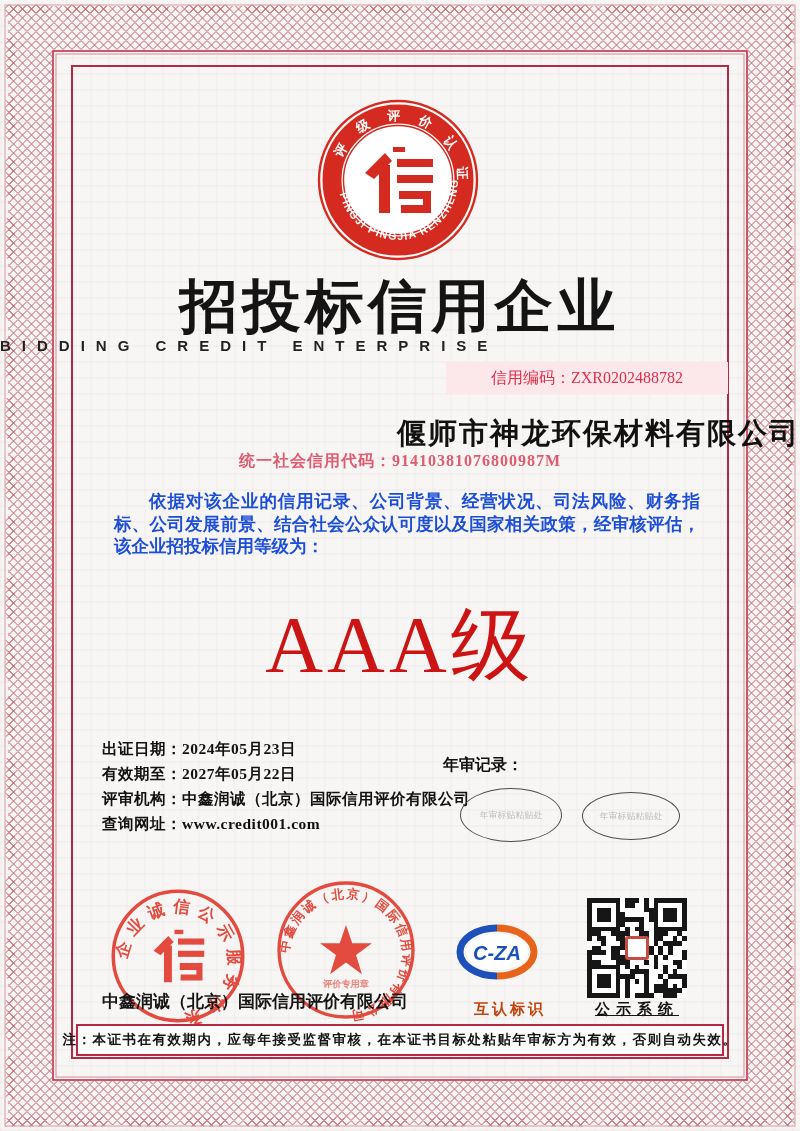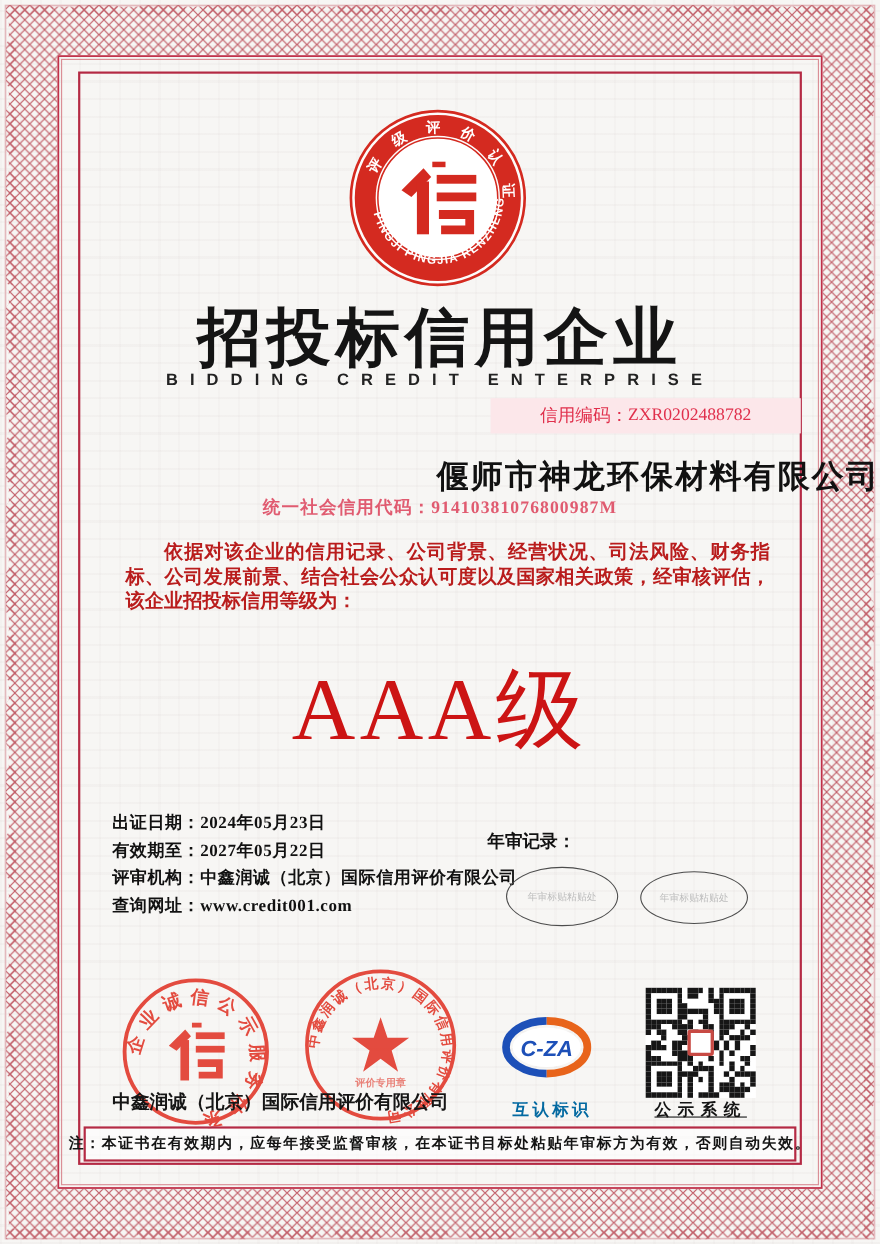--- a/index.html
+++ b/index.html
@@ -20,21 +20,21 @@
   .content{position:absolute;inset:0;z-index:2;}
 
   .seal-top{position:absolute;left:313px;top:95px;width:170px;height:170px;}
 
   .title{
     position:absolute;left:0;top:268px;width:100%;text-align:center;
     font-family:Liberation Serif, serif;font-weight:bold;
     font-size:58px;letter-spacing:5px;color:#141414;white-space:nowrap;
   }
   .subtitle{
-    position:absolute;left:0;top:337px;width:100%;text-align:center;
+    position:absolute;left:0;top:337px;width:100%;
     font-weight:bold;font-size:15px;letter-spacing:11px;color:#222;white-space:nowrap;
   }
   .code-box{
     position:absolute;right:72px;top:362px;width:282px;height:32px;
     background:#fce7ea;display:flex;align-items:center;justify-content:center;
     font-weight:normal;font-size:16px;color:#e0304c;white-space:nowrap;
     font-family:"Liberation Serif","DejaVu Serif",serif;
   }
   .company{
     position:absolute;left:0;top:414px;width:100%;text-align:right;
@@ -42,21 +42,21 @@
     font-size:29px;letter-spacing:2px;color:#111;white-space:nowrap;
   }
   .uscc{
     position:absolute;left:0;top:451px;width:100%;text-align:center;
     font-weight:bold;font-size:16px;color:#e05b70;letter-spacing:1px;white-space:nowrap;
     font-family:"Liberation Serif","DejaVu Serif",serif;
   }
   .paragraph{
     position:absolute;left:114px;top:490px;width:586px;
     font-family:"Liberation Serif","DejaVu Serif",serif;font-weight:bold;
-    font-size:17.5px;line-height:22.5px;text-align:justify;text-indent:2em;color:#b91c1c;
+    font-size:17.5px;line-height:22.5px;text-align:justify;text-indent:2em;color:#1d4ed8;
   }
   .rating{
     position:absolute;left:0;top:592px;width:100%;text-align:center;
     font-family:"Liberation Serif","DejaVu Serif",serif;font-weight:normal;
     font-size:80px;letter-spacing:4px;color:#cc1414;white-space:nowrap;
   }
   .details{position:absolute;left:102px;top:736px;}
   .drow{
     font-family:"Liberation Serif","DejaVu Serif",serif;font-weight:bold;
     font-size:15.5px;line-height:25px;color:#111;white-space:nowrap;letter-spacing:.5px;
@@ -81,23 +81,23 @@
     font-family:"Liberation Serif","DejaVu Serif",serif;font-weight:bold;
     font-size:16px;color:#151515;white-space:nowrap;letter-spacing:1px;
   }
   .caption2{
     position:absolute;left:95px;top:990px;width:320px;text-align:center;
     font-family:"Liberation Serif","DejaVu Serif",serif;font-weight:bold;
     font-size:17px;color:#151515;white-space:nowrap;
   }
   .cza-logo{position:absolute;left:456px;top:924px;width:82px;height:56px;}
   .cza-label{
-    position:absolute;left:466px;top:1000px;width:98px;text-align:left;
-    font-family:"Liberation Serif","DejaVu Serif",serif;font-weight:bold;
-    font-size:15px;color:#0369a1;letter-spacing:3px;white-space:nowrap;
+    position:absolute;left:448px;top:1000px;width:98px;text-align:right;
+    font-family:"Liberation Serif","DejaVu Serif",serif;font-weight:bold;
+    font-size:15px;color:#c2410c;letter-spacing:3px;white-space:nowrap;
   }
   .qr-wrap{position:absolute;left:587px;top:898px;width:100px;height:100px;background:#fff;}
   .qr-grid{display:grid;grid-template-columns:repeat(21,1fr);grid-template-rows:repeat(21,1fr);width:100%;height:100%;}
   .qm{background:#fff;}
   .qm.on{background:#161616;}
   .qr-logo{
     position:absolute;left:50%;top:50%;transform:translate(-50%,-50%);
     width:18px;height:18px;background:#fff;border:3px solid #c84a44;border-radius:3px;
   }
   .qr-label{

